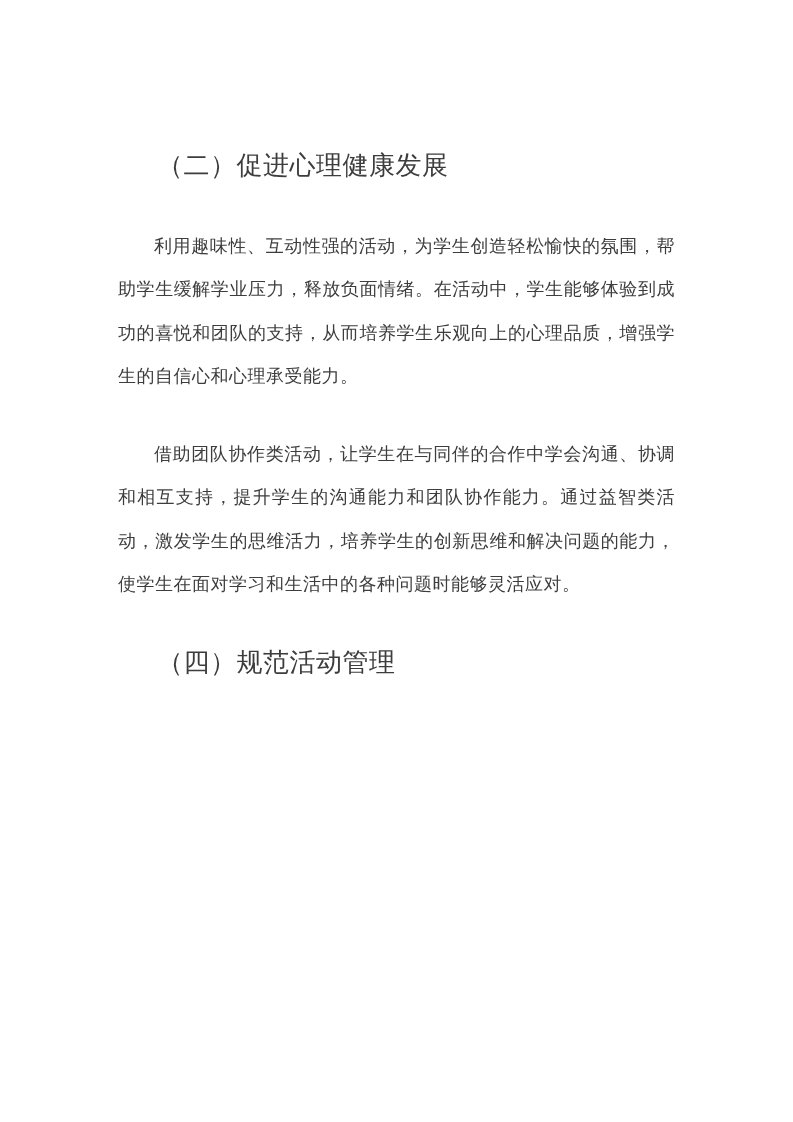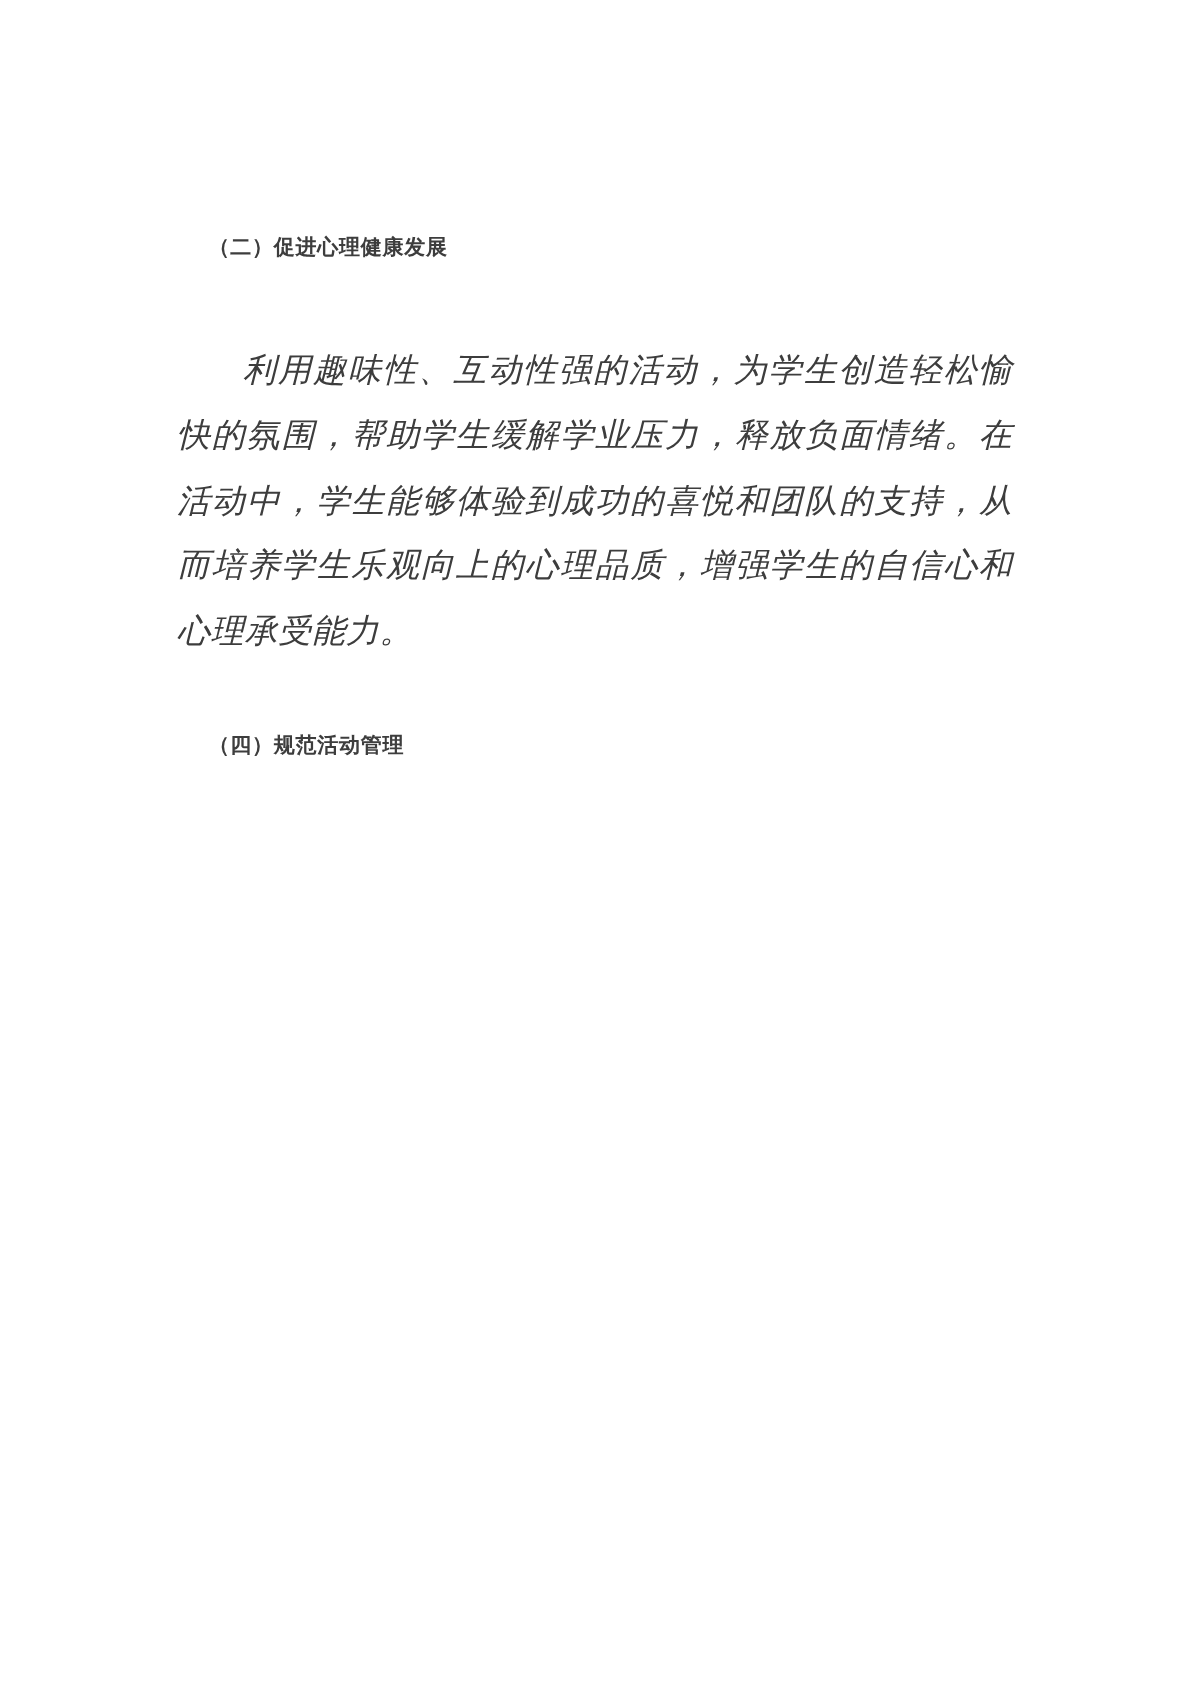--- a/index.html
+++ b/index.html
@@ -16,52 +16,52 @@
     font-family: "Liberation Serif", "DejaVu Serif", serif;
     color: #3d3d3d;
   }
   .content {
     position: absolute;
     left: 118px;
     right: 118px;
     top: 0;
   }
   .content h2 {
-    font-size: 14px;
+    font-size: 26px;
     line-height: 43.5px;
-    font-weight: bold;
+    font-weight: normal;
     letter-spacing: 0.5px;
     text-indent: 1.5em;
     margin: 0 0 37px 0;
   }
   .content h2.first {
     margin-top: 144px;
   }
   .content p {
-    font-size: 22px;
+    font-size: 18px;
     line-height: 43.5px;
     letter-spacing: 0.5px;
     text-align: justify;
     text-indent: 2em;
     margin: 0 0 34px 0;
-    font-style: italic;
   }
 </style>
 </head>
 <body>
 
 <div class="page">
   <div class="content">
 
     <section>
       <h2 class="first">（二）促进心理健康发展</h2>
       <p>利用趣味性、互动性强的活动，为学生创造轻松愉快的氛围，帮助学生缓解学业压力，释放负面情绪。在活动中，学生能够体验到成功的喜悦和团队的支持，从而培养学生乐观向上的心理品质，增强学生的自信心和心理承受能力。</p>
     </section>
 
     <section>
+      <p>借助团队协作类活动，让学生在与同伴的合作中学会沟通、协调和相互支持，提升学生的沟通能力和团队协作能力。通过益智类活动，激发学生的思维活力，培养学生的创新思维和解决问题的能力，使学生在面对学习和生活中的各种问题时能够灵活应对。</p>
     </section>
 
     <section>
       <h2>（四）规范活动管理</h2>
     </section>
 
   </div>
 </div>
 
 </body></html>

